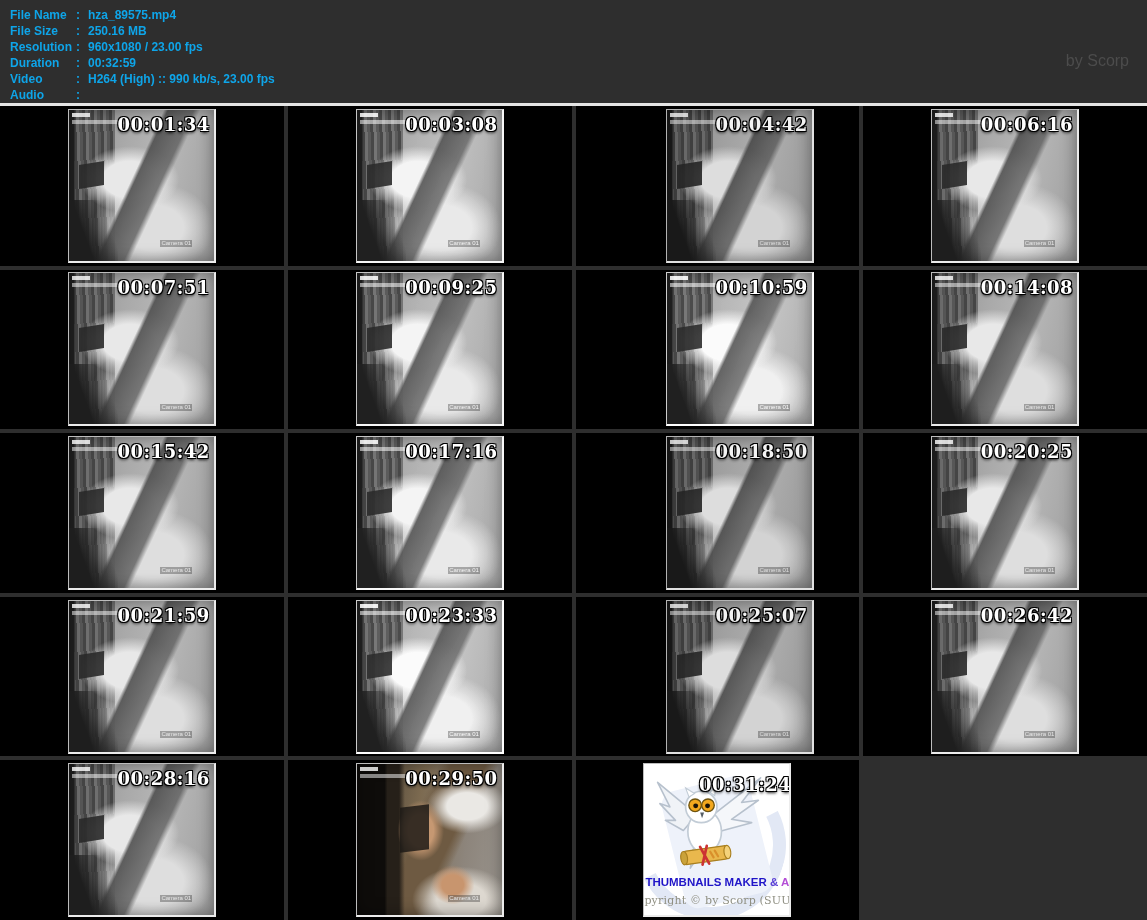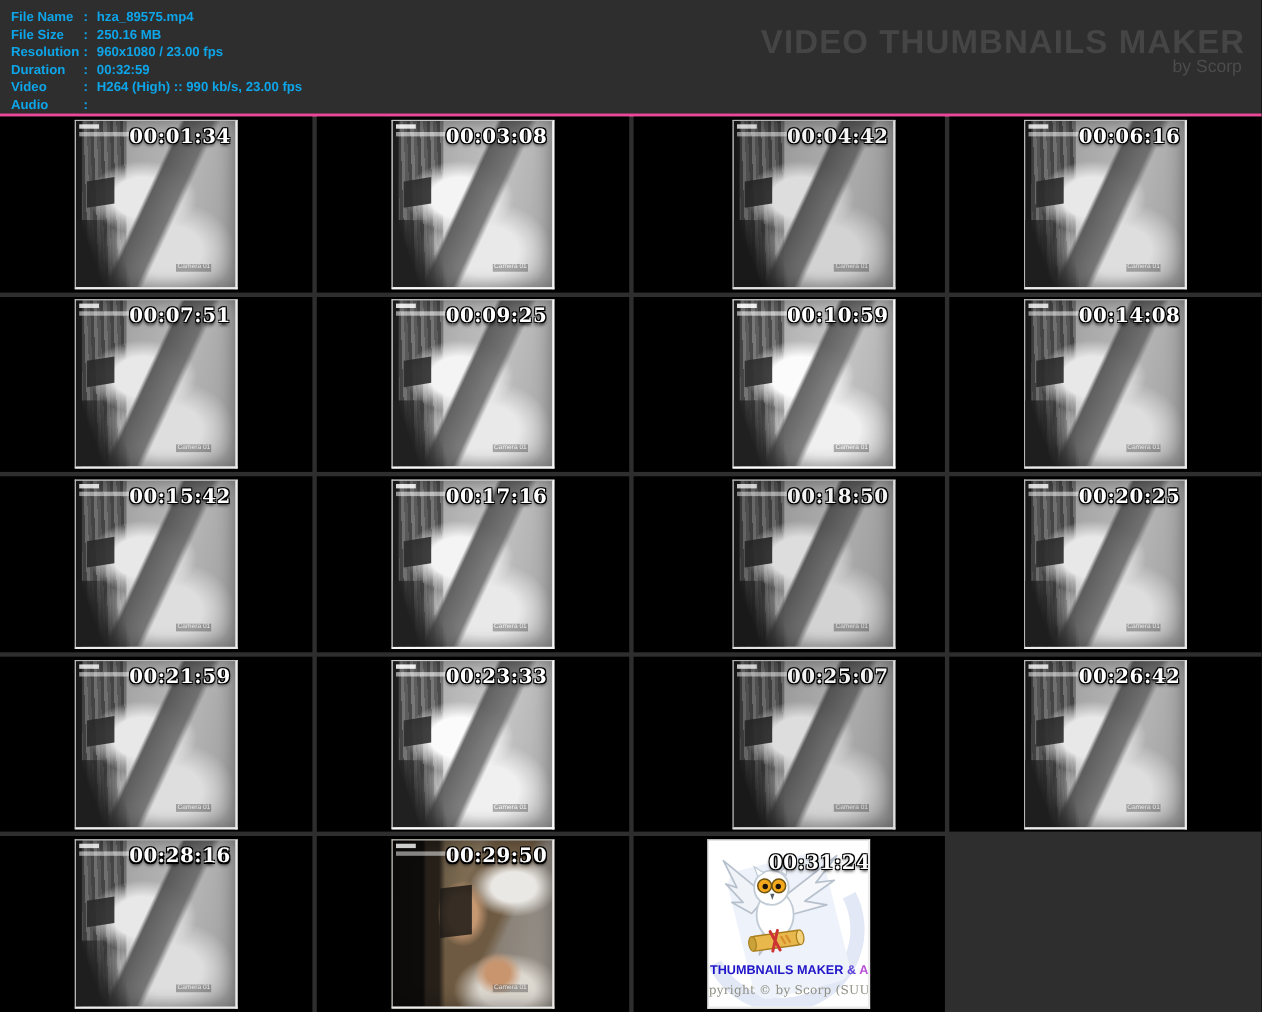--- a/index.html
+++ b/index.html
@@ -18,21 +18,21 @@
 
   .wm-title { position:absolute; top:22px; right:15px; font-size:30px;
               font-weight:bold; color:#454545; letter-spacing:1px; white-space:nowrap; }
   .wm-sub   { position:absolute; top:52px; right:18px; font-size:16px;
               color:#4c4c4c; }
 
   
   .grid { position:absolute; top:103px; left:0; width:1147px; height:817px;
           display:grid; grid-template-columns:repeat(4,1fr);
           grid-template-rows:repeat(5,1fr); gap:4px;
-          background:#2e2e2e; border-top:3px solid #ec4899; }
+          background:#2e2e2e; border-top:3px solid #e5e5e5; }
   .cell { background:#000; display:flex; align-items:center; justify-content:center; }
 
   .thumb { position:relative; width:148px; height:154px; overflow:hidden;
            border:1px solid #bdbdbd; border-right:2px solid #ececec;
            border-bottom:2px solid #ececec;
            box-shadow: inset 0 0 16px rgba(0,0,0,.4); }
 
   
   .scene-gray {
     background-color:#9a9a9a;
@@ -141,21 +141,20 @@
     <span class="hlabel">Video</span>
     <span class="hcolon">:</span>
     <span class="hvalue">H264 (High) :: 990 kb/s, 23.00 fps</span>
   </div>
 
   <div class="hrow">
     <span class="hlabel">Audio</span>
     <span class="hcolon">:</span>
   </div>
 </div>
-  <div class="wm-title">VIDEO THUMBNAILS MAKER</div>
   <div class="wm-sub">by Scorp</div>
 </div>
 
 <div class="grid">
   <div class="cell">
     <div class="thumb scene-gray">
       <div class="osd">
         <i class="b1"></i>
         <i class="b2"></i>
       </div>

